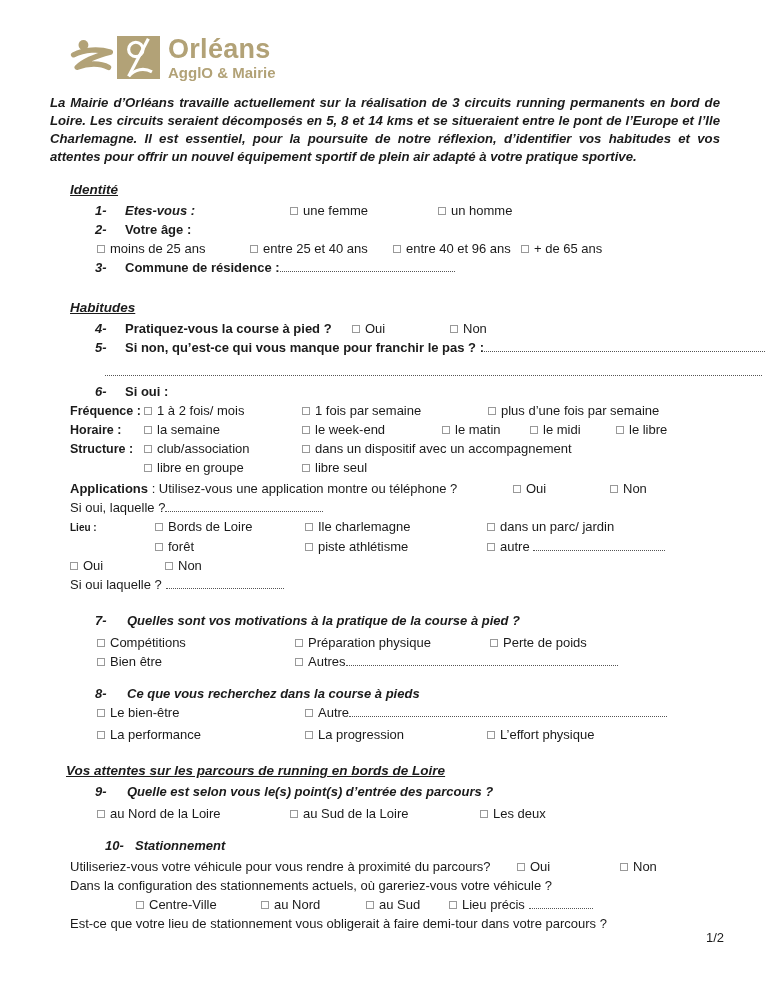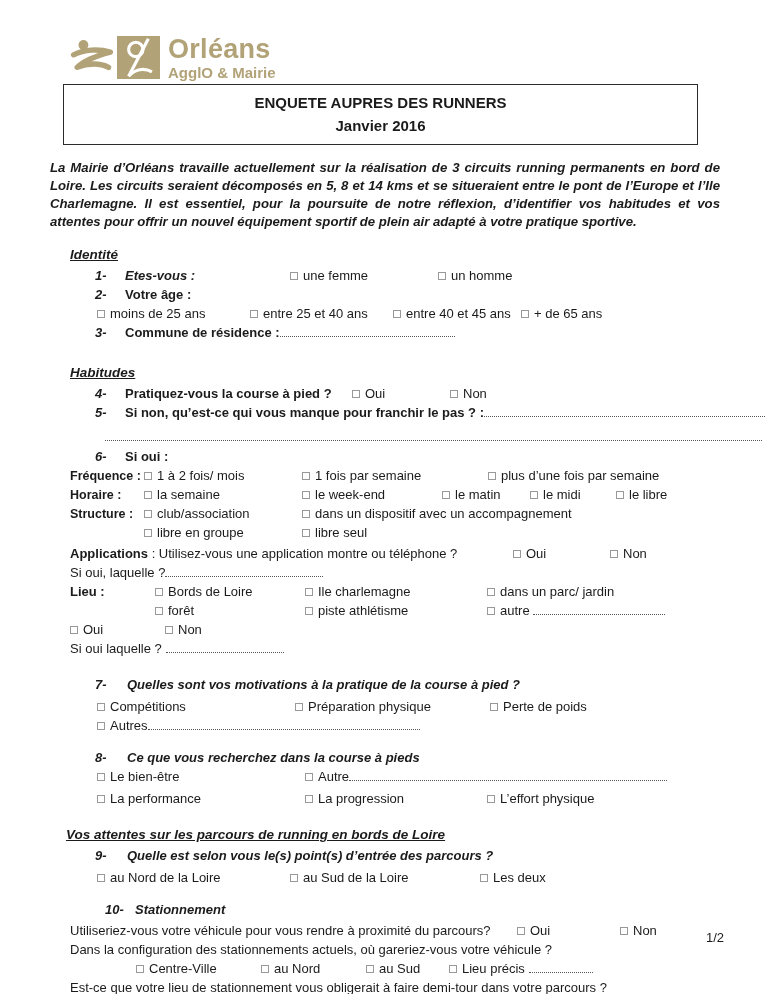--- a/index.html
+++ b/index.html
@@ -73,44 +73,40 @@
       <circle cx="21" cy="15" r="8" stroke="#ffffff" stroke-width="3.5" fill="none"></circle>
       <line x1="35" y1="3" x2="13" y2="45" stroke="#ffffff" stroke-width="3.5"></line>
       <path d="M13 45 C 20 37, 30 35, 39 40" stroke="#ffffff" stroke-width="3.5" fill="none"></path>
     </svg>
     <div class="logo-text">
       <div class="logo-name">Orléans</div>
       <div class="logo-sub">AgglO &amp; Mairie</div>
     </div>
   </div>
 
-  <div class="title-box">
-    <div>ENQUETE AUPRES DES RUNNERS</div>
-    <div>Janvier 2016</div>
-  </div>
 
   <p class="intro">La Mairie d’Orléans travaille actuellement sur la réalisation de 3 circuits running permanents en bord de Loire. Les circuits seraient décomposés en 5, 8 et 14 kms et se situeraient entre le pont de l’Europe et l’Ile Charlemagne. Il est essentiel, pour la poursuite de notre réflexion, d’identifier vos habitudes et vos attentes pour offrir un nouvel équipement sportif de plein air adapté à votre pratique sportive.</p>
 
   <div class="sec-heading" style="margin-top:16px">Identité</div>
 
   <div class="row" style="margin-left:45px;margin-top:6px">
     <span class="num">1-</span>
     <span class="cell qi" style="width:165px">Etes-vous :</span>
     <span class="cell" style="width:148px"><span class="cb"></span><span>une femme</span></span>
     <span class="cell"><span class="cb"></span><span>un homme</span></span>
   </div>
 
   <div class="row" style="margin-left:45px">
     <span class="num">2-</span>
     <span class="cell qb">Votre âge :</span>
   </div>
   <div class="row" style="margin-left:47px">
     <span class="cell" style="width:153px"><span class="cb"></span><span>moins de 25 ans</span></span>
     <span class="cell" style="width:143px"><span class="cb"></span><span>entre 25 et 40 ans</span></span>
-    <span class="cell" style="width:128px"><span class="cb"></span><span>entre 40 et 45 ans</span></span>
+    <span class="cell" style="width:128px"><span class="cb"></span><span>entre 40 et 96 ans</span></span>
     <span class="cell"><span class="cb"></span><span>+ de 65 ans</span></span>
   </div>
 
   <div class="row" style="margin-left:45px">
     <span class="num">3-</span>
     <span class="cell qb">Commune  de résidence :</span>
     <span class="dots" style="width:175px"></span>
   </div>
 
   <div class="sec-heading" style="margin-top:24px">Habitudes</div>
@@ -167,21 +163,21 @@
     <span class="cell" style="width:443px"><span class="qb">Applications</span><span> : Utilisez-vous une application montre ou téléphone ?</span></span>
     <span class="cell" style="width:97px"><span class="cb"></span><span>Oui</span></span>
     <span class="cell"><span class="cb"></span><span>Non</span></span>
   </div>
   <div class="row" style="margin-left:20px">
     <span class="cell">Si oui, laquelle ?</span>
     <span class="dots" style="width:158px"></span>
   </div>
 
   <div class="row" style="margin-left:20px">
-    <span class="side-label" style="flex-basis:85px;font-size:13px">Lieu :</span>
+    <span class="side-label" style="flex-basis:85px;font-size:10px">Lieu :</span>
     <span class="cell" style="width:150px"><span class="cb"></span><span>Bords de Loire</span></span>
     <span class="cell" style="width:182px"><span class="cb"></span><span>Ile charlemagne</span></span>
     <span class="cell"><span class="cb"></span><span>dans un parc/ jardin</span></span>
   </div>
   <div class="row" style="margin-left:20px">
     <span style="flex:0 0 85px"></span>
     <span class="cell" style="width:150px"><span class="cb"></span><span>forêt</span></span>
     <span class="cell" style="width:182px"><span class="cb"></span><span>piste athlétisme</span></span>
     <span class="cell"><span class="cb"></span><span>autre</span>&nbsp;<span class="dots" style="width:132px"></span></span>
   </div>
@@ -198,20 +194,21 @@
   <div class="row" style="margin-left:45px;margin-top:20px">
     <span class="num" style="flex-basis:32px">7-</span>
     <span class="cell qi">Quelles sont vos motivations à la pratique de la course à pied ?</span>
   </div>
   <div class="row" style="margin-left:47px;margin-top:6px">
     <span class="cell" style="width:198px"><span class="cb"></span><span>Compétitions</span></span>
     <span class="cell" style="width:195px"><span class="cb"></span><span>Préparation physique</span></span>
     <span class="cell"><span class="cb"></span><span>Perte de poids</span></span>
   </div>
   <div class="row" style="margin-left:47px">
+    <span class="cell" style="width:198px"><span class="cb"></span><span>Bien être</span></span>
     <span class="cell"><span class="cb"></span><span>Autres</span><span class="dots" style="width:272px"></span></span>
   </div>
 
   <div class="row" style="margin-left:45px;margin-top:16px">
     <span class="num" style="flex-basis:32px">8-</span>
     <span class="cell qi">Ce que vous recherchez dans la course à pieds</span>
   </div>
   <div class="row" style="margin-left:47px">
     <span class="cell" style="width:208px"><span class="cb"></span><span>Le bien-être</span></span>
     <span class="cell"><span class="cb"></span><span>Autre</span><span class="dots" style="width:318px"></span></span>

